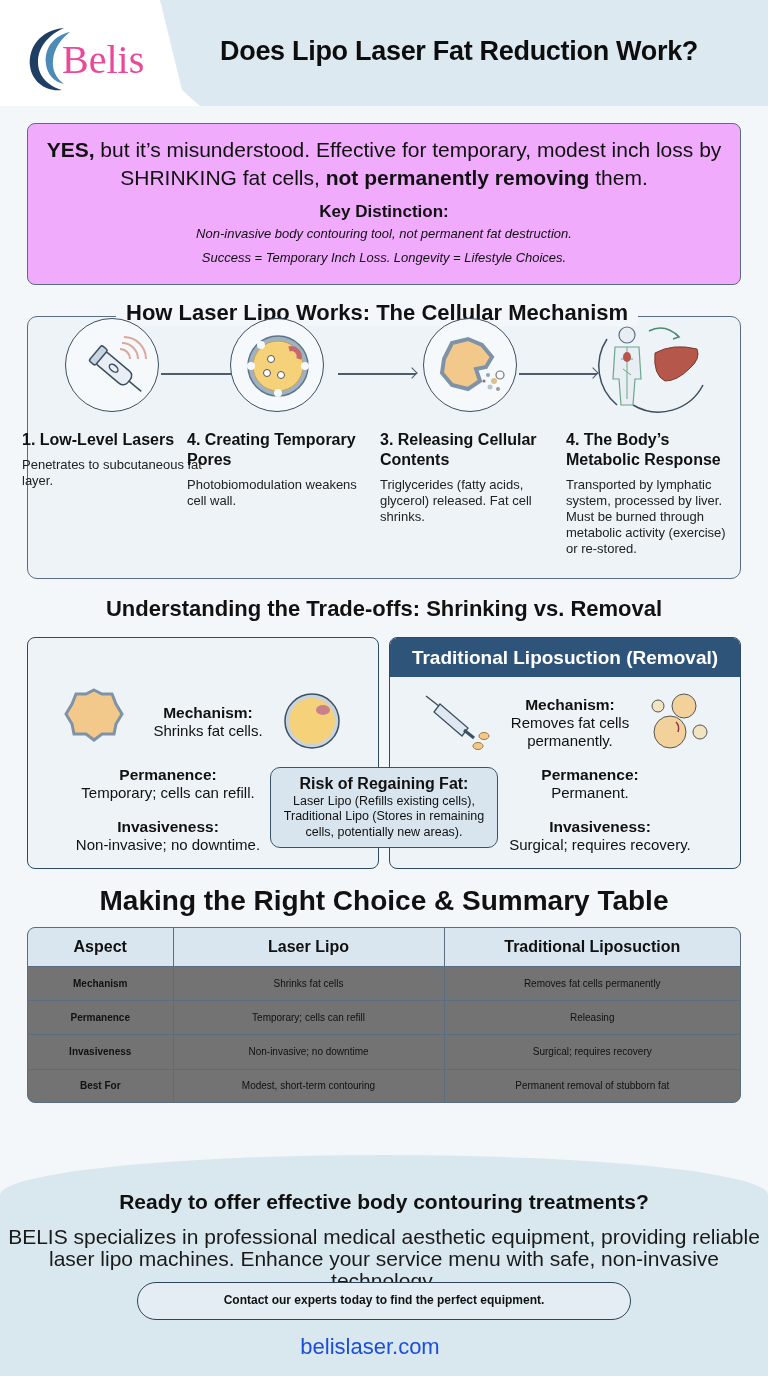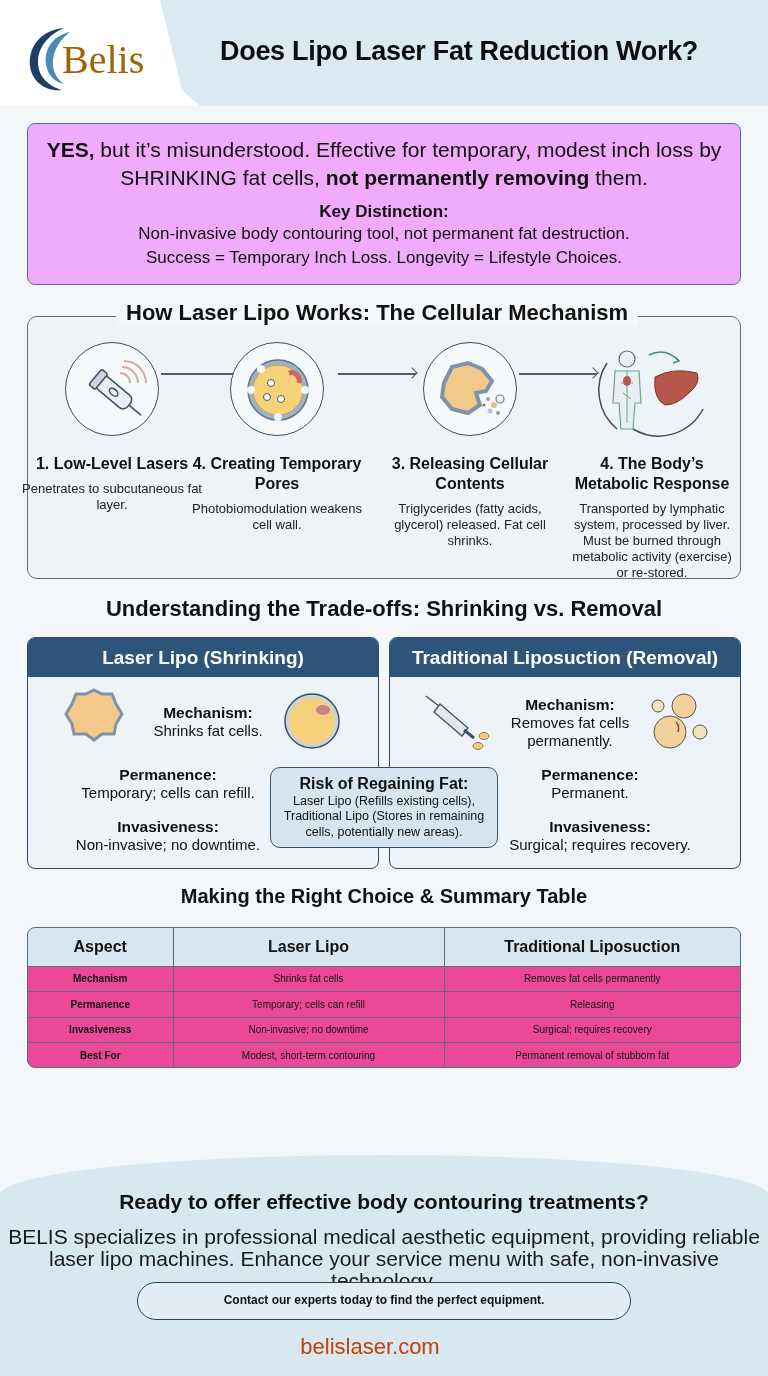--- a/index.html
+++ b/index.html
@@ -13,45 +13,45 @@
   
   .header { position: absolute; left: 0; top: 0; width: 768px; height: 106px; background: #fff; }
   .header-band {
     position: absolute; left: 0; top: 0; width: 768px; height: 106px;
     background: #dde9f1;
     clip-path: polygon(160px 0, 768px 0, 768px 106px, 200px 106px, 182px 90px);
   }
   .logo { position: absolute; left: 26px; top: 24px; width: 130px; height: 70px; }
   .logo-text {
     position: absolute; left: 36px; top: 12px;
-    font-family: "Liberation Serif", serif; font-size: 40px; color: #a16207;
+    font-family: "Liberation Serif", serif; font-size: 40px; color: #ec4899;
   }
   .page-title {
     position: absolute; left: 220px; top: 36px; font-size: 27px; font-weight: bold; color: #0d0d0d; letter-spacing: -0.3px;
   }
   
   .summary {
     position: absolute; left: 27px; top: 123px; width: 714px; height: 162px;
     background: #f0abfc; border: 1.5px solid #5a6e80; border-radius: 8px;
     text-align: center; padding-top: 12px;
   }
   .summary .lead { font-size: 21px; line-height: 28px; color: #111; }
   .summary .lead b { font-weight: bold; }
   .summary .kd-title { font-size: 17px; font-weight: bold; margin-top: 10px; }
-  .summary .kd-line { font-size: 17px; line-height: 24px; }
+  .summary .kd-line { font-size: 13px; line-height: 24px; font-style: italic; }
   
   .mech {
     position: absolute; left: 27px; top: 316px; width: 714px; height: 263px;
     background: #edf3f7; border: 1.5px solid #5a6e80; border-radius: 10px;
   }
   .mech-title {
     position: absolute; left: 116px; top: 300px; padding: 0 10px;
     background: #f4f7f9; font-size: 22px; font-weight: bold;
   }
-  .step { position: absolute; top: 342px; width: 180px; text-align: center; }
+  .step { position: absolute; top: 318px; width: 180px; text-align: left; }
   .step-icon {
     width: 94px; height: 94px; border: 1.5px solid #3d4f60; border-radius: 50%;
     margin: 0 auto; position: relative; background: #f6f9fb;
   }
   .step-icon.noring { border-color: transparent; background: transparent; }
   .step-title { font-size: 16px; font-weight: bold; line-height: 20px; margin-top: 18px; }
   .step-desc { font-size: 13px; line-height: 16px; margin-top: 7px; color: #222; }
   .arrow { position: absolute; top: 373px; height: 1.5px; background: #4b5d6e; }
   .arrow::after {
     content: ""; position: absolute; right: 0; top: -4px; width: 7px; height: 7px;
@@ -69,24 +69,24 @@
   }
   .card .lbl { position: absolute; text-align: center; font-size: 15px; line-height: 18px; }
   .card .lbl b { display: block; font-size: 15.5px; }
   .risk {
     position: absolute; left: 270px; top: 767px; width: 228px; height: 81px;
     background: #d8e5ee; border: 1.5px solid #3d5468; border-radius: 10px;
     text-align: center; font-size: 12.5px; line-height: 15.5px; padding-top: 8px;
   }
   .risk b { font-size: 16px; }
   
-  .tbl-title { position: absolute; left: 0; width: 768px; top: 885px; text-align: center; font-size: 20px; font-weight: bold; }
+  .tbl-title { position: absolute; left: 0; width: 768px; top: 885px; text-align: center; font-size: 28px; font-weight: bold; }
   .tbl {
-    position: absolute; left: 27px; top: 927px; width: 714px; height: 141px;
-    border: 1.5px solid #5a6e80; border-radius: 8px; overflow: hidden; background: #ec4899;
+    position: absolute; left: 27px; top: 927px; width: 714px; height: 176px;
+    border: 1.5px solid #5a6e80; border-radius: 8px; overflow: hidden; background: #737373;
   }
   table { width: 100%; height: 100%; border-collapse: collapse; }
   th, td { border: 1px solid #5a6e80; text-align: center; font-size: 10px; }
   th { background: #d9e6ef; font-weight: bold; height: 38px; font-size: 16px; }
   td.aspect { font-weight: bold; }
   tr > :first-child { border-left: none; }
   tr > :last-child { border-right: none; }
   tr:first-child > * { border-top: none; }
   tr:last-child > * { border-bottom: none; }
   
@@ -94,21 +94,21 @@
     position: absolute; left: 0; top: 1155px; width: 768px; height: 221px;
     background: #d9e7ef; border-radius: 50% 50% 0 0 / 40px 40px 0 0;
   }
   .cta-title { position: absolute; left: 0; width: 768px; top: 1190px; text-align: center; font-size: 21px; font-weight: bold; }
   .cta-desc { position: absolute; left: 0; width: 768px; top: 1226px; text-align: center; font-size: 21px; line-height: 22px; color: #1a1a1a; }
   .cta-btn {
     position: absolute; left: 137px; top: 1282px; width: 494px; height: 38px;
     border: 1.5px solid #2f4458; border-radius: 19px; background: #e3edf3;
     font-size: 12px; font-weight: bold; text-align: center; line-height: 35px; color: #111;
   }
-  .site { position: absolute; left: 0; width: 740px; top: 1334px; text-align: center; font-size: 22px; color: #c2410c; }
+  .site { position: absolute; left: 0; width: 740px; top: 1334px; text-align: center; font-size: 22px; color: #1d4ed8; }
 </style>
 </head>
 <body>
 
 <div class="header">
   <div class="header-band"></div>
   <div class="logo">
     <svg width="60" height="70" viewBox="0 0 60 70" style="position:absolute;left:0;top:0">
       <path d="M38 4 C14 6 2 24 4 42 C6 58 20 68 36 66 C22 62 12 52 12 38 C12 22 24 10 38 4 Z" fill="#1e3f63"></path>
       <path d="M44 8 C26 12 18 26 20 40 C21 50 28 58 38 60 C30 54 26 46 27 36 C28 24 36 14 44 8 Z" fill="#4a8bb8"></path>
@@ -199,21 +199,20 @@
       <path d="M62 34 Q80 24 104 30 Q108 40 96 50 Q84 62 72 62 Q60 56 62 34 Z" fill="#b5574a" stroke="#7a3a30" stroke-width="1"></path>
     </svg>
   </div>
   <p class="step-title">4. The Body’s Metabolic Response</p>
   <p class="step-desc">Transported by lymphatic system, processed by liver. Must be burned through metabolic activity (exercise) or re-stored.</p>
 </div>
 
 <h2 class="trade-title">Understanding the Trade-offs: Shrinking vs. Removal</h2>
 
 <div class="card" style="left:27px">
-  <div class="card-head">Laser Lipo (Shrinking)</div>
   <svg style="position:absolute;left:36px;top:48px" width="60" height="56" viewBox="0 0 60 56">
     <path d="M30 4 L38 8 L48 8 L52 18 L58 28 L52 38 L50 48 L38 48 L30 54 L22 48 L10 48 L8 38 L2 28 L8 18 L12 8 L22 8 Z" fill="#f2c98a" stroke="#7f93a8" stroke-width="3"></path>
   </svg>
   <div class="lbl" style="left:110px;top:66px;width:140px">
     <b>Mechanism:</b>
     <span>Shrinks fat cells.</span>
   </div>
   <svg style="position:absolute;left:255px;top:54px" width="58" height="58" viewBox="0 0 58 58">
     <circle cx="29" cy="29" r="27" fill="#c7d3de" stroke="#3d4f60" stroke-width="1.5"></circle>
     <circle cx="29" cy="29" r="23" fill="#f5d27a"></circle>

